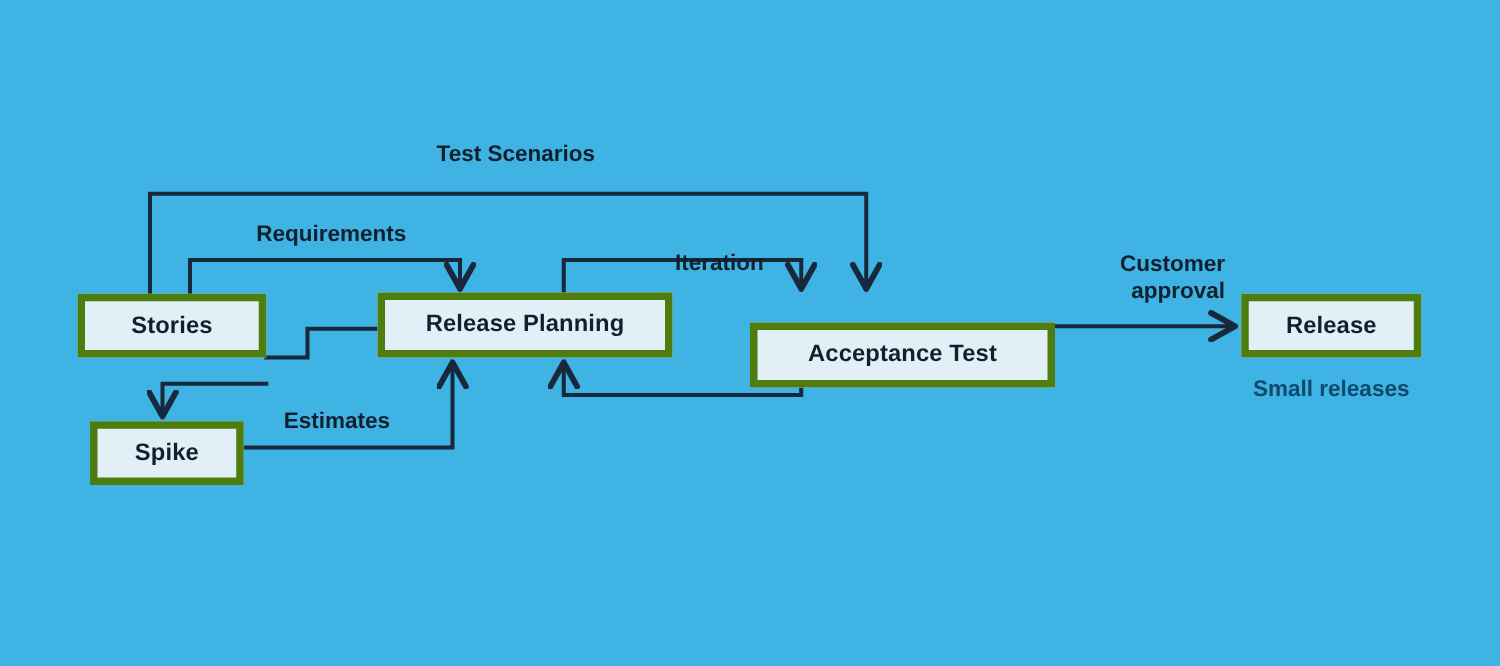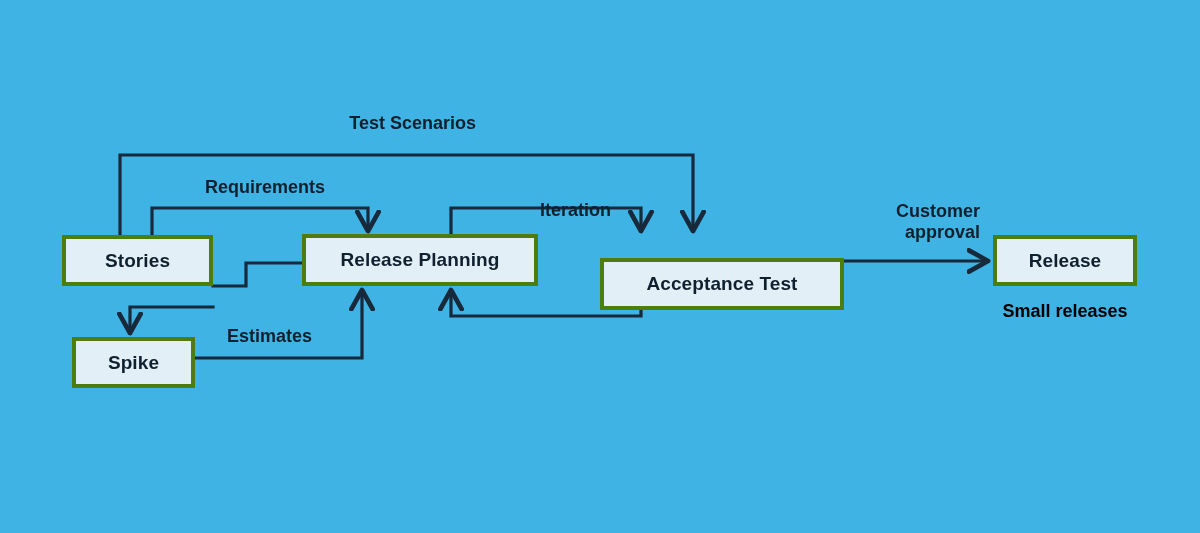--- a/index.html
+++ b/index.html
@@ -24,21 +24,21 @@
   svg.canvas {
     position: absolute;
     left: 0;
     top: 0;
     width: 1200px;
     height: 533px;
   }
   .node-box {
     position: absolute;
     background: #E2EFF6;
-    border: 4px solid #4d7c0f;
+    border: 6px solid #4d7c0f;
     box-sizing: border-box;
     display: flex;
     align-items: center;
     justify-content: center;
     color: #10202E;
     font-weight: bold;
     font-size: 19px;
     letter-spacing: 0.1px;
     white-space: nowrap;
   }
@@ -46,21 +46,21 @@
     position: absolute;
     color: #10202E;
     font-weight: bold;
     font-size: 18px;
     white-space: pre-line;
     text-align: right;
     line-height: 1.18;
   }
   .note-label {
     position: absolute;
-    color: #000000;
+    color: #0c4a6e;
     font-weight: bold;
     font-size: 18px;
     white-space: nowrap;
     text-align: center;
   }
 </style>
 </head>
 <body>
 
 <div id="diagram-root">

